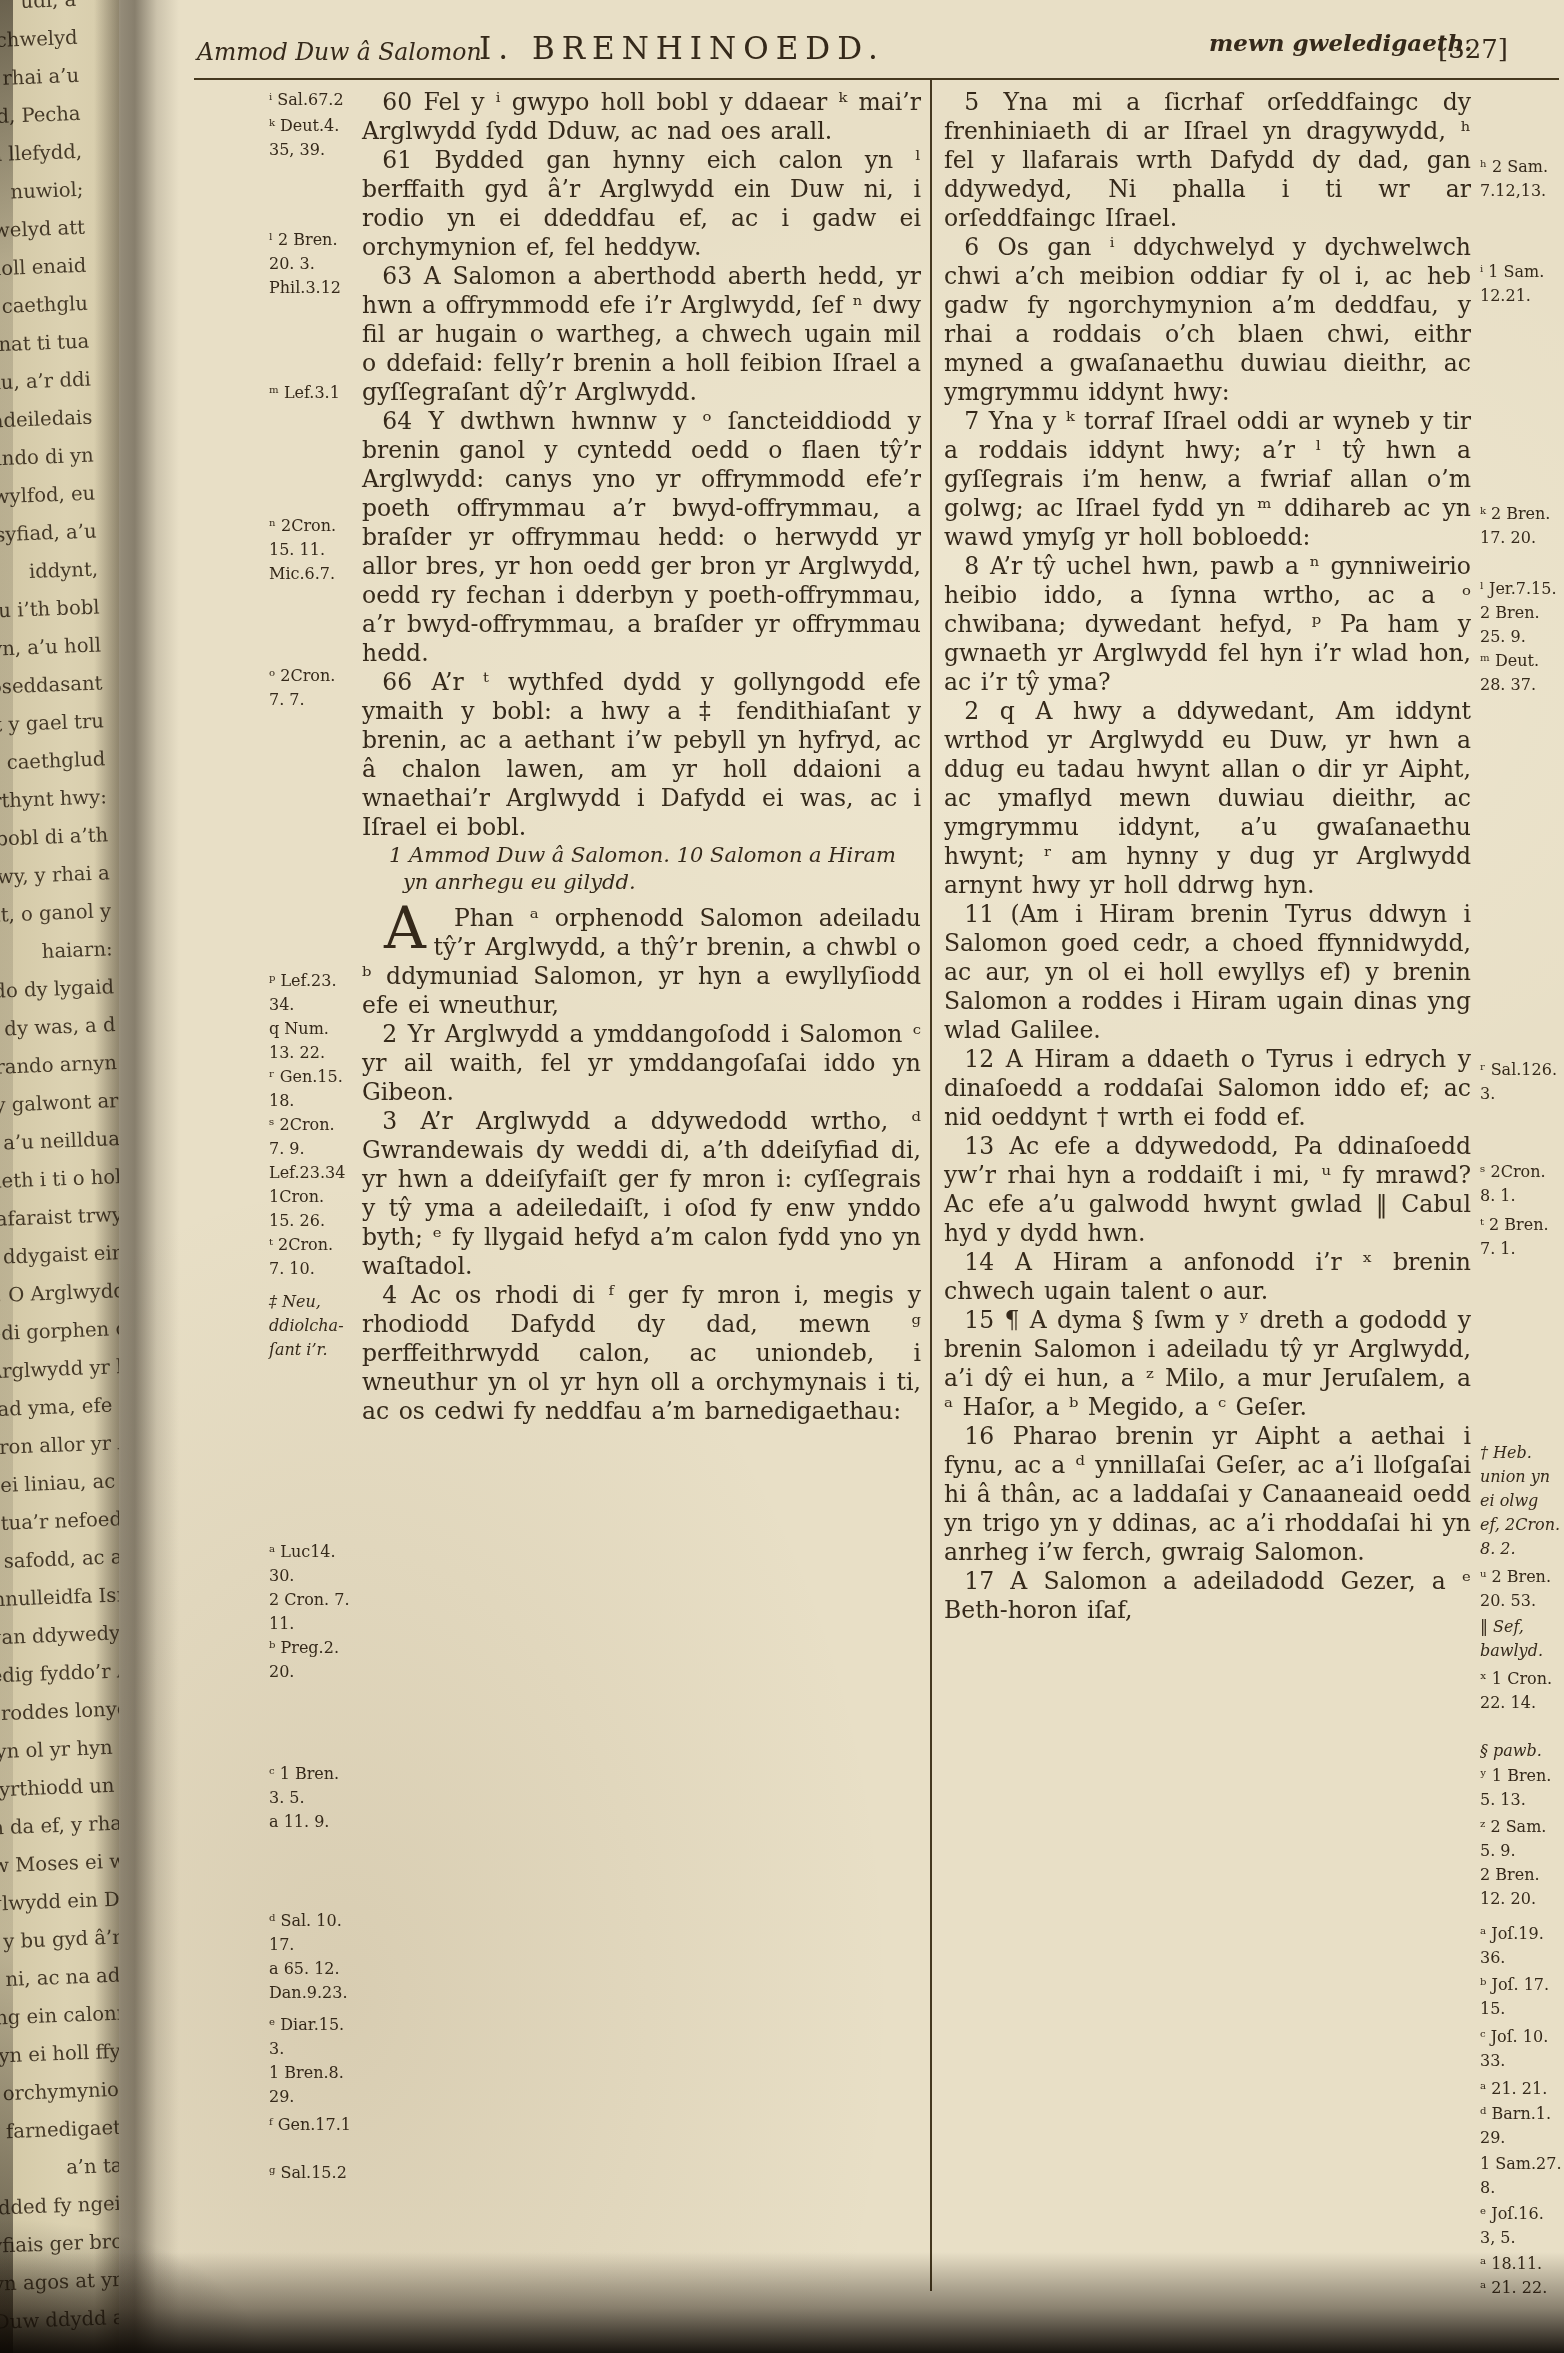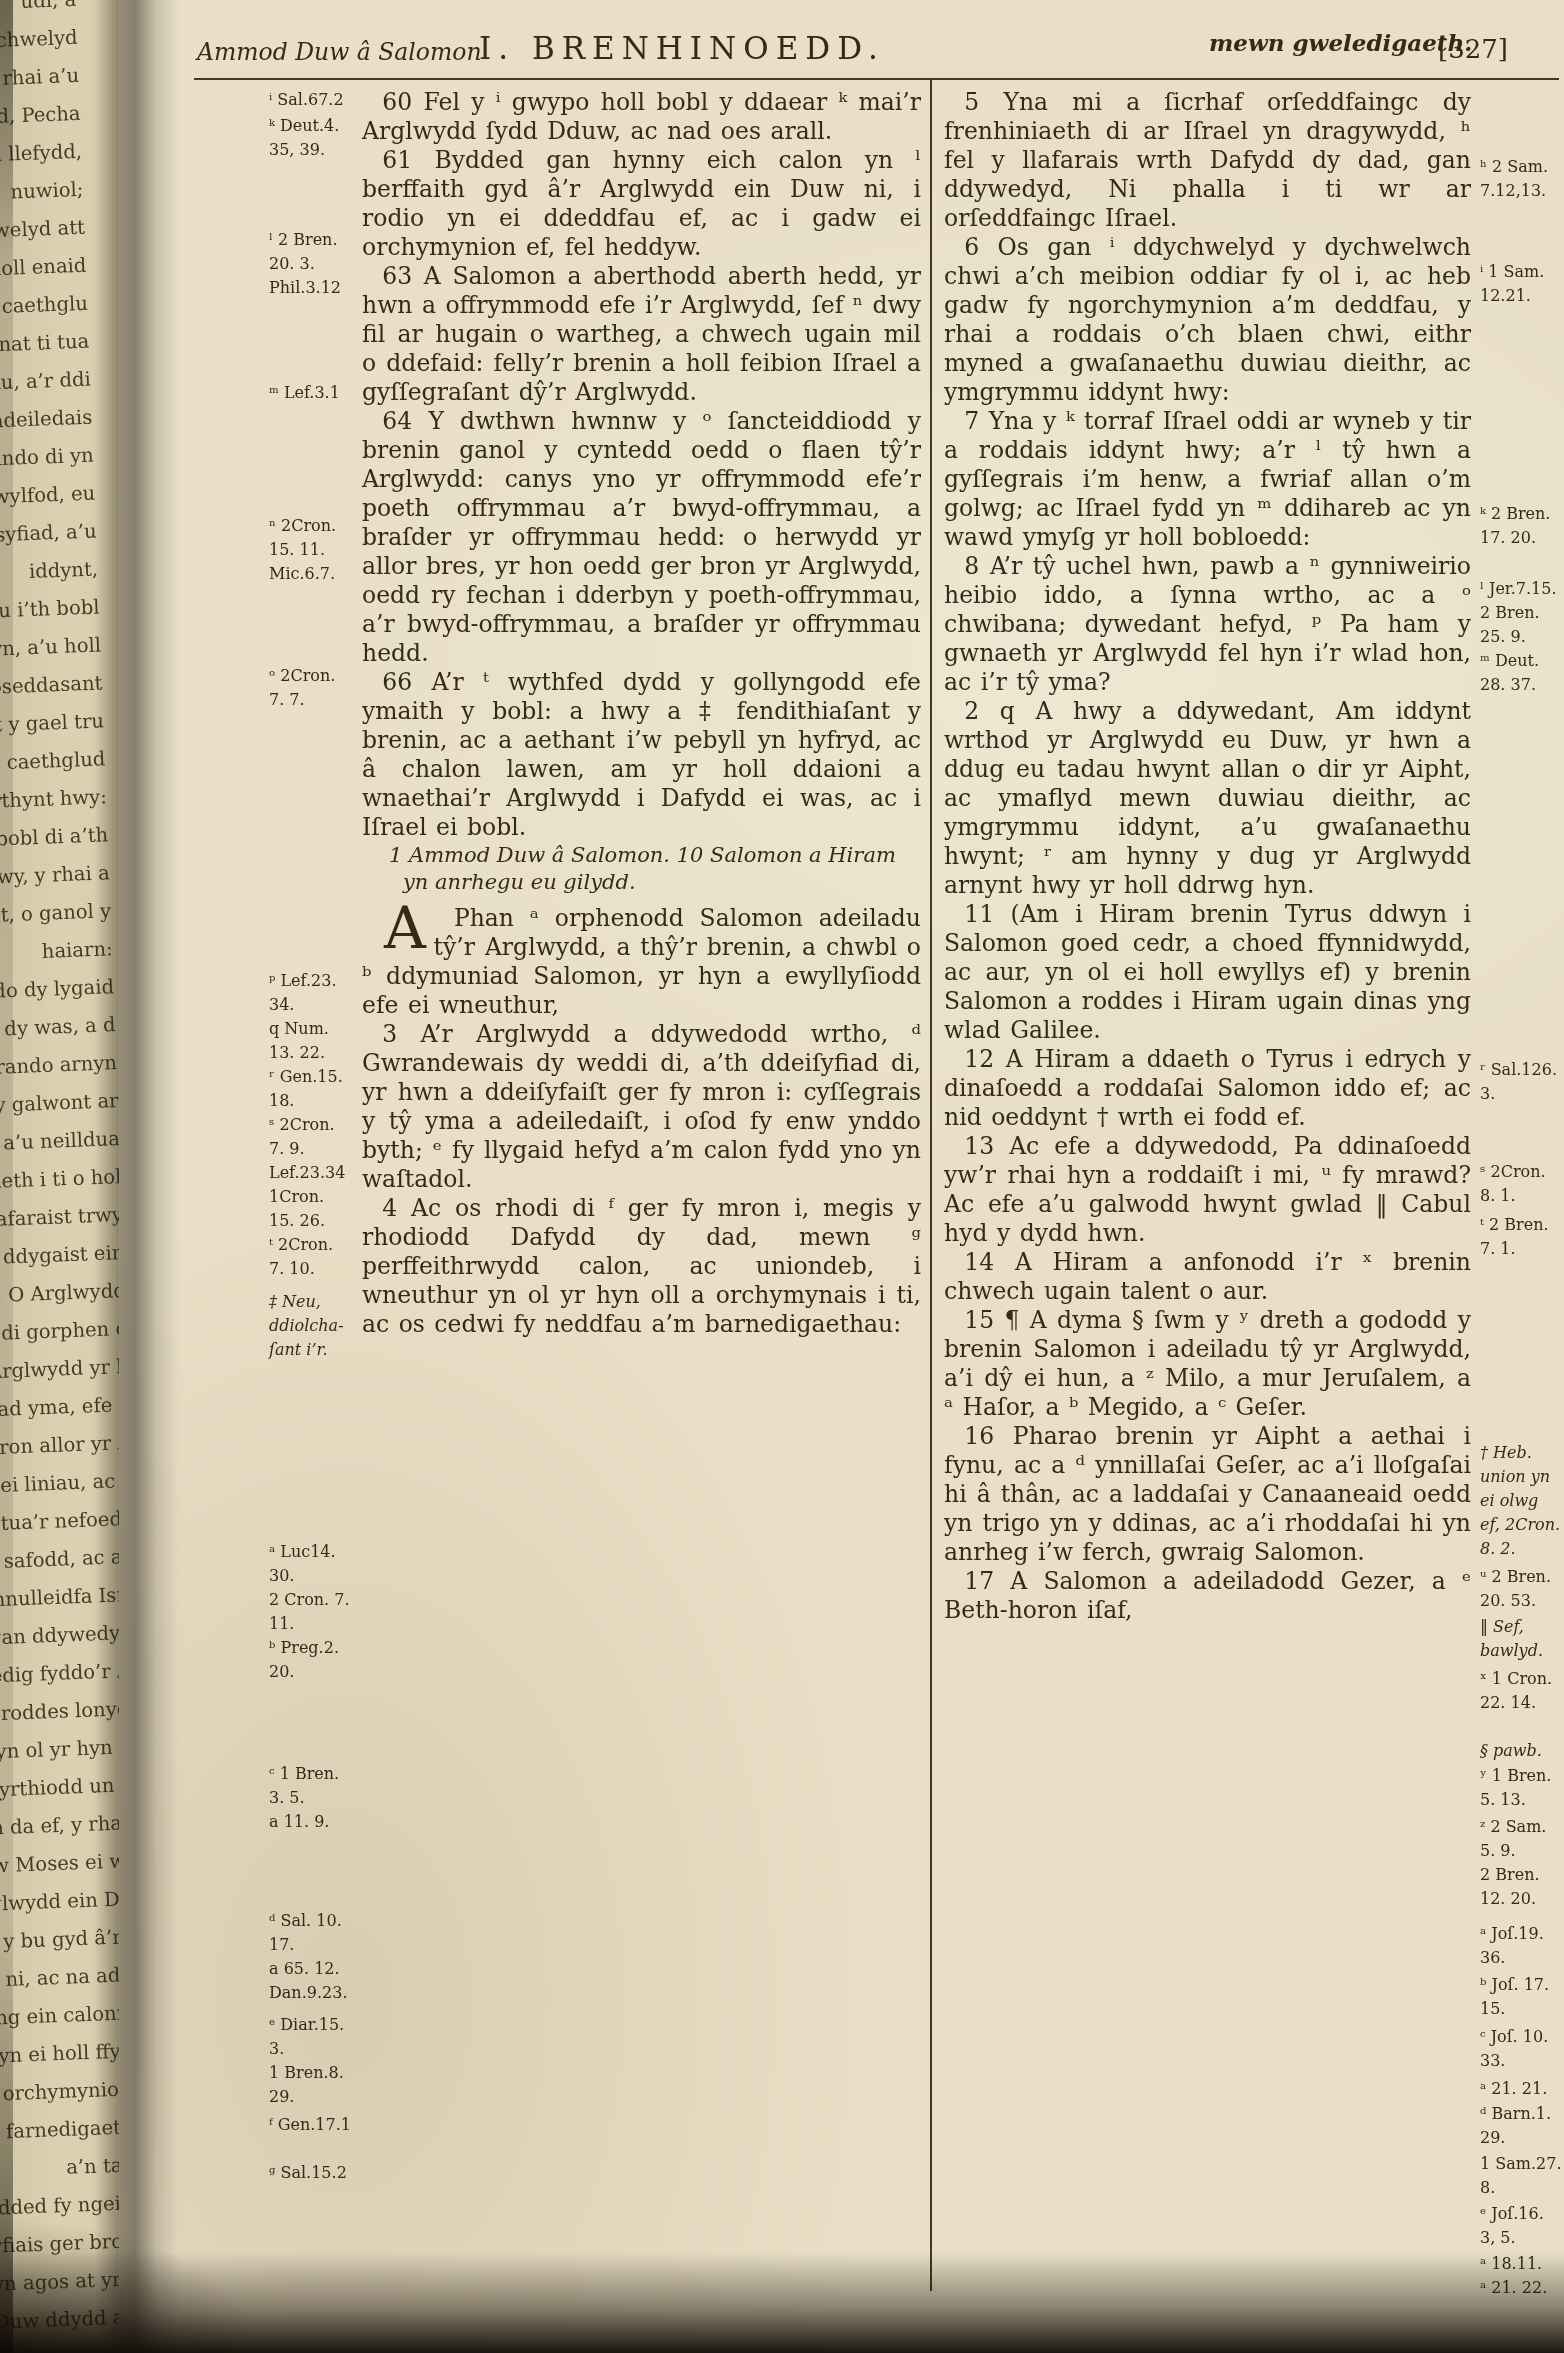--- a/index.html
+++ b/index.html
@@ -197,20 +197,21 @@
   </div>
 
   <div class="col-left-body">
     <p class="verse">60 Fel y ⁱ gwypo holl bobl y ddaear ᵏ mai’r Arglwydd ſydd Dduw, ac nad oes arall.</p>
     <p class="verse">61 Bydded gan hynny eich calon yn ˡ berffaith gyd â’r Arglwydd ein Duw ni, i rodio yn ei ddeddfau ef, ac i gadw ei orchymynion ef, fel heddyw.</p>
     <p class="verse">63 A Salomon a aberthodd aberth hedd, yr hwn a offrymmodd efe i’r Arglwydd, ſef ⁿ dwy fil ar hugain o wartheg, a chwech ugain mil o ddefaid: felly’r brenin a holl feibion Iſrael a gyſſegraſant dŷ’r Arglwydd.</p>
     <p class="verse">64 Y dwthwn hwnnw y ᵒ ſancteiddiodd y brenin ganol y cyntedd oedd o flaen tŷ’r Arglwydd: canys yno yr offrymmodd efe’r poeth offrymmau a’r bwyd-offrymmau, a braſder yr offrymmau hedd: o herwydd yr allor bres, yr hon oedd ger bron yr Arglwydd, oedd ry fechan i dderbyn y poeth-offrymmau, a’r bwyd-offrymmau, a braſder yr offrymmau hedd.</p>
     <p class="verse">66 A’r ᵗ wythfed dydd y gollyngodd efe ymaith y bobl: a hwy a ‡ fendithiaſant y brenin, ac a aethant i’w pebyll yn hyfryd, ac â chalon lawen, am yr holl ddaioni a wnaethai’r Arglwydd i Dafydd ei was, ac i Iſrael ei bobl.</p>
     <div class="chapter-arg">1 Ammod Duw â Salomon. 10 Salomon a Hiram yn anrhegu eu gilydd.</div>
     <p class="verse first-verse"><span class="dropcap">A</span><span>Phan ᵃ orphenodd Salomon adeiladu tŷ’r Arglwydd, a thŷ’r brenin, a chwbl o ᵇ ddymuniad Salomon, yr hyn a ewyllyſiodd efe ei wneuthur,</span></p>
+    <p class="verse">2 Yr Arglwydd a ymddangoſodd i Salomon ᶜ yr ail waith, fel yr ymddangoſaſai iddo yn Gibeon.</p>
     <p class="verse">3 A’r Arglwydd a ddywedodd wrtho, ᵈ Gwrandewais dy weddi di, a’th ddeiſyfiad di, yr hwn a ddeiſyfaiſt ger fy mron i: cyſſegrais y tŷ yma a adeiledaiſt, i oſod fy enw ynddo byth; ᵉ fy llygaid hefyd a’m calon fydd yno yn waſtadol.</p>
     <p class="verse">4 Ac os rhodi di ᶠ ger fy mron i, megis y rhodiodd Dafydd dy dad, mewn ᵍ perffeithrwydd calon, ac uniondeb, i wneuthur yn ol yr hyn oll a orchymynais i ti, ac os cedwi fy neddfau a’m barnedigaethau:</p>
   </div>
 
   <div class="col-right-body">
     <p class="verse">5 Yna mi a ſicrhaf orſeddfaingc dy frenhiniaeth di ar Iſrael yn dragywydd, ʰ fel y llafarais wrth Dafydd dy dad, gan ddywedyd, Ni phalla i ti wr ar orſeddfaingc Iſrael.</p>
     <p class="verse">6 Os gan ⁱ ddychwelyd y dychwelwch chwi a’ch meibion oddiar fy ol i, ac heb gadw fy ngorchymynion a’m deddfau, y rhai a roddais o’ch blaen chwi, eithr myned a gwaſanaethu duwiau dieithr, ac ymgrymmu iddynt hwy:</p>
     <p class="verse">7 Yna y ᵏ torraf Iſrael oddi ar wyneb y tir a roddais iddynt hwy; a’r ˡ tŷ hwn a gyſſegrais i’m henw, a fwriaf allan o’m golwg; ac Iſrael fydd yn ᵐ ddihareb ac yn wawd ymyſg yr holl bobloedd:</p>
     <p class="verse">8 A’r tŷ uchel hwn, pawb a ⁿ gynniweirio heibio iddo, a ſynna wrtho, ac a ᵒ chwibana; dywedant hefyd, ᵖ Pa ham y gwnaeth yr Arglwydd fel hyn i’r wlad hon, ac i’r tŷ yma?</p>
     <p class="verse">2 q A hwy a ddywedant, Am iddynt wrthod yr Arglwydd eu Duw, yr hwn a ddug eu tadau hwynt allan o dir yr Aipht, ac ymaflyd mewn duwiau dieithr, ac ymgrymmu iddynt, a’u gwaſanaethu hwynt; ʳ am hynny y dug yr Arglwydd arnynt hwy yr holl ddrwg hyn.</p>

